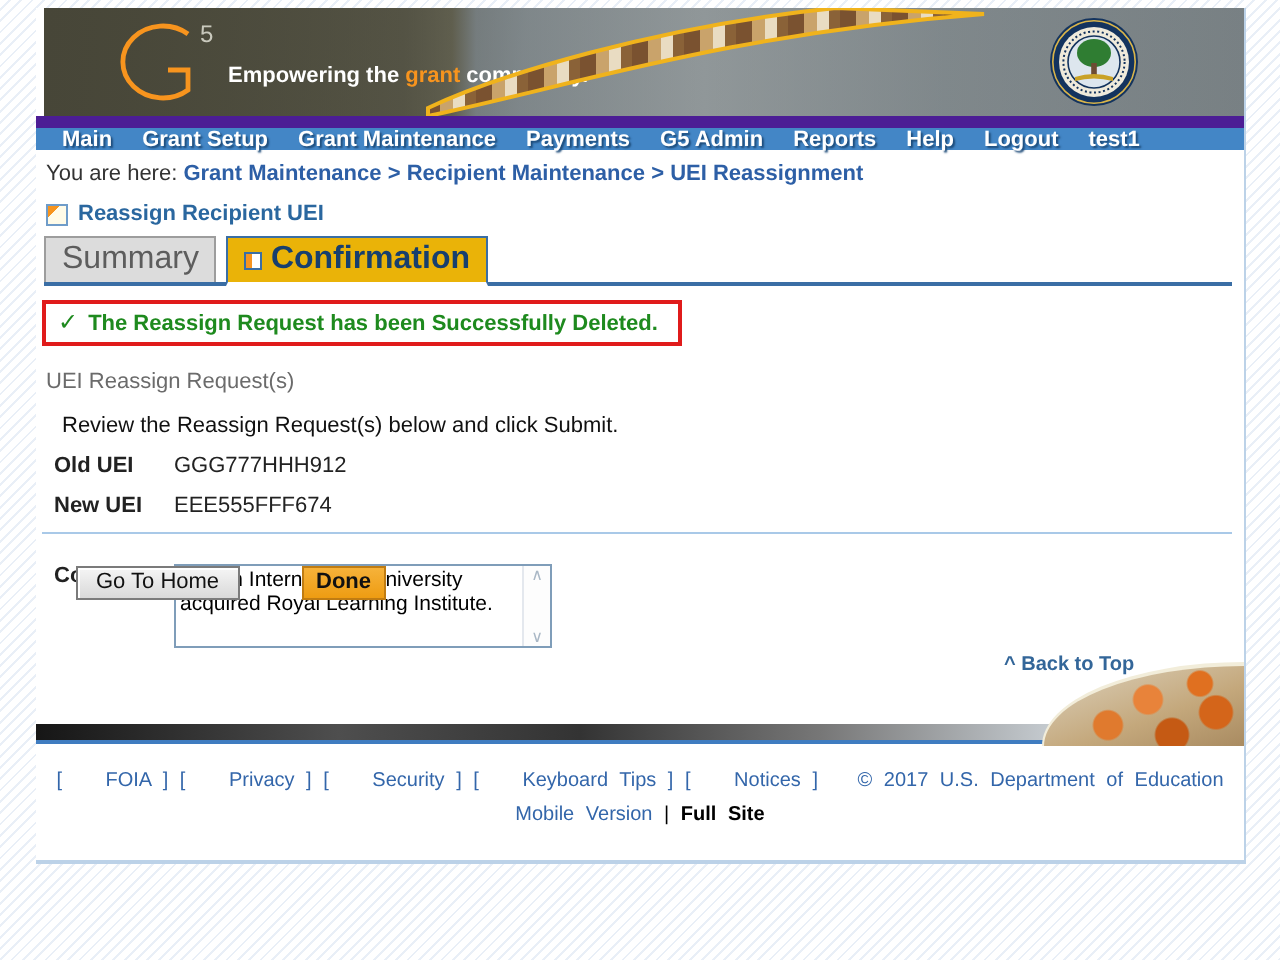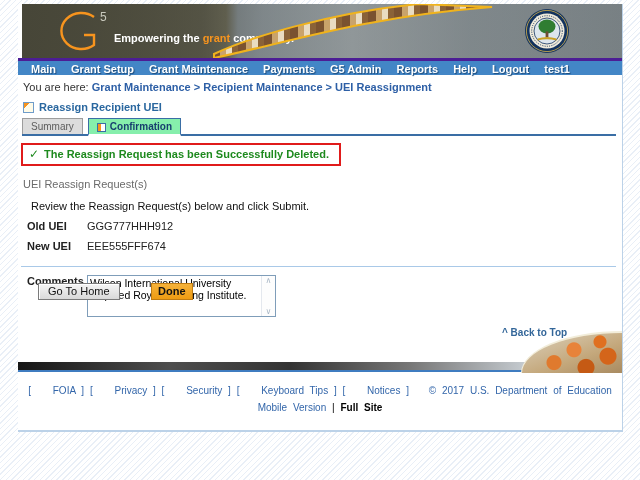--- a/index.html
+++ b/index.html
@@ -11,36 +11,36 @@
   .hdr{position:absolute;top:0;left:4px;right:0;height:54px;overflow:hidden;
     background:linear-gradient(95deg,#474638 0%,#55544656 40%),linear-gradient(90deg,#4a4938 0%,#5a594a 30%,#6b6a58 34%,#8d9aa6 36%,#aeb9c3 55%,#95a2ae 75%,#8a97a3 100%);}
   .glogo{position:absolute;left:26px;top:4px;}
   .gsup{position:absolute;left:78px;top:6px;font-size:12px;color:#c9c9bd;letter-spacing:1px;}
   .tagline{position:absolute;left:92px;top:28px;font-size:11px;font-weight:bold;color:#fff;}
   .tag-orange{color:#f7941e;}
   .swoosh{position:absolute;left:190px;top:0;height:54px;width:286px;}
   .seal{position:absolute;right:52px;top:4px;}
   
   .nav{position:absolute;top:54px;left:0;right:0;height:17px;background:#4386c6;
-    border-top:3px solid #4c1d95;display:flex;align-items:flex-end;padding-left:13px;box-sizing:border-box;}
+    border-top:6px solid #4c1d95;display:flex;align-items:flex-start;padding-left:13px;box-sizing:border-box;}
   .nav a{color:#fff;font-size:11px;font-weight:bold;text-decoration:none;margin-right:15px;
     text-shadow:1px 1px 1px #1c4a78;cursor:pointer;}
   
   .content{position:absolute;top:71px;left:0;right:0;font-size:11px;color:#000;}
   .crumb{margin:6px 0 0 5px;font-size:11px;color:#333;}
   .crumb a{color:#2d5fa6;font-weight:bold;text-decoration:none;cursor:pointer;}
   .crumb .sep{color:#2d5fa6;font-weight:bold;}
   .titlerow{margin:8px 0 0 5px;display:flex;align-items:center;gap:5px;}
   .titleicon{width:9px;height:9px;border:1px solid #6f9cc9;background:linear-gradient(135deg,#f7941e 0 4px,#fffbe8 4px);}
   .ptitle{font-size:11px;font-weight:bold;color:#2a679f;}
   .tabs{display:flex;align-items:flex-end;margin:5px 6px 0 4px;border-bottom:2px solid #3a6ea5;}
-  .tab{font-size:10px;padding:2px 8px;margin-right:5px;cursor:pointer;}
+  .tab{font-size:16px;padding:2px 8px;margin-right:5px;cursor:pointer;}
   .tab.inactive{background:#dcdcdc;border:1px solid #9d9d9d;border-bottom:none;color:#5d5d5d;}
-  .tab.active{background:#86efac;border:1px solid #3a6ea5;border-bottom:2px solid #fff;margin-bottom:-2px;
-    font-weight:bold;color:#173f6e;display:flex;align-items:flex-end;gap:4px;}
+  .tab.active{background:#eab308;border:1px solid #3a6ea5;border-bottom:2px solid #fff;margin-bottom:-2px;
+    font-weight:bold;color:#173f6e;display:flex;align-items:center;gap:4px;}
   .tabicon{width:7px;height:7px;border:1px solid #3a6ea5;background:linear-gradient(90deg,#f7941e 0 3px,#fff 3px);}
   .msg{display:inline-block;margin:7px 0 0 3px;border:2px solid #e01b1b;padding:2px 10px 3px 6px;}
   .msg .chk{color:#1e8a1e;font-weight:bold;font-size:12px;margin-right:5px;}
   .msg .mtxt{color:#1e8a1e;font-weight:bold;font-size:11px;}
   .seclabel{margin:12px 0 0 5px;color:#6b6b6b;}
   .instr{margin:10px 0 0 13px;color:#111;}
   .frow{margin:8px 0 0 9px;display:flex;}
   .flabel{width:60px;font-weight:bold;color:#222;}
   .fvalue{color:#222;}
   .ta-wrap{width:187px;height:40px;border:1px solid #7f9db9;display:flex;background:#fff;}

